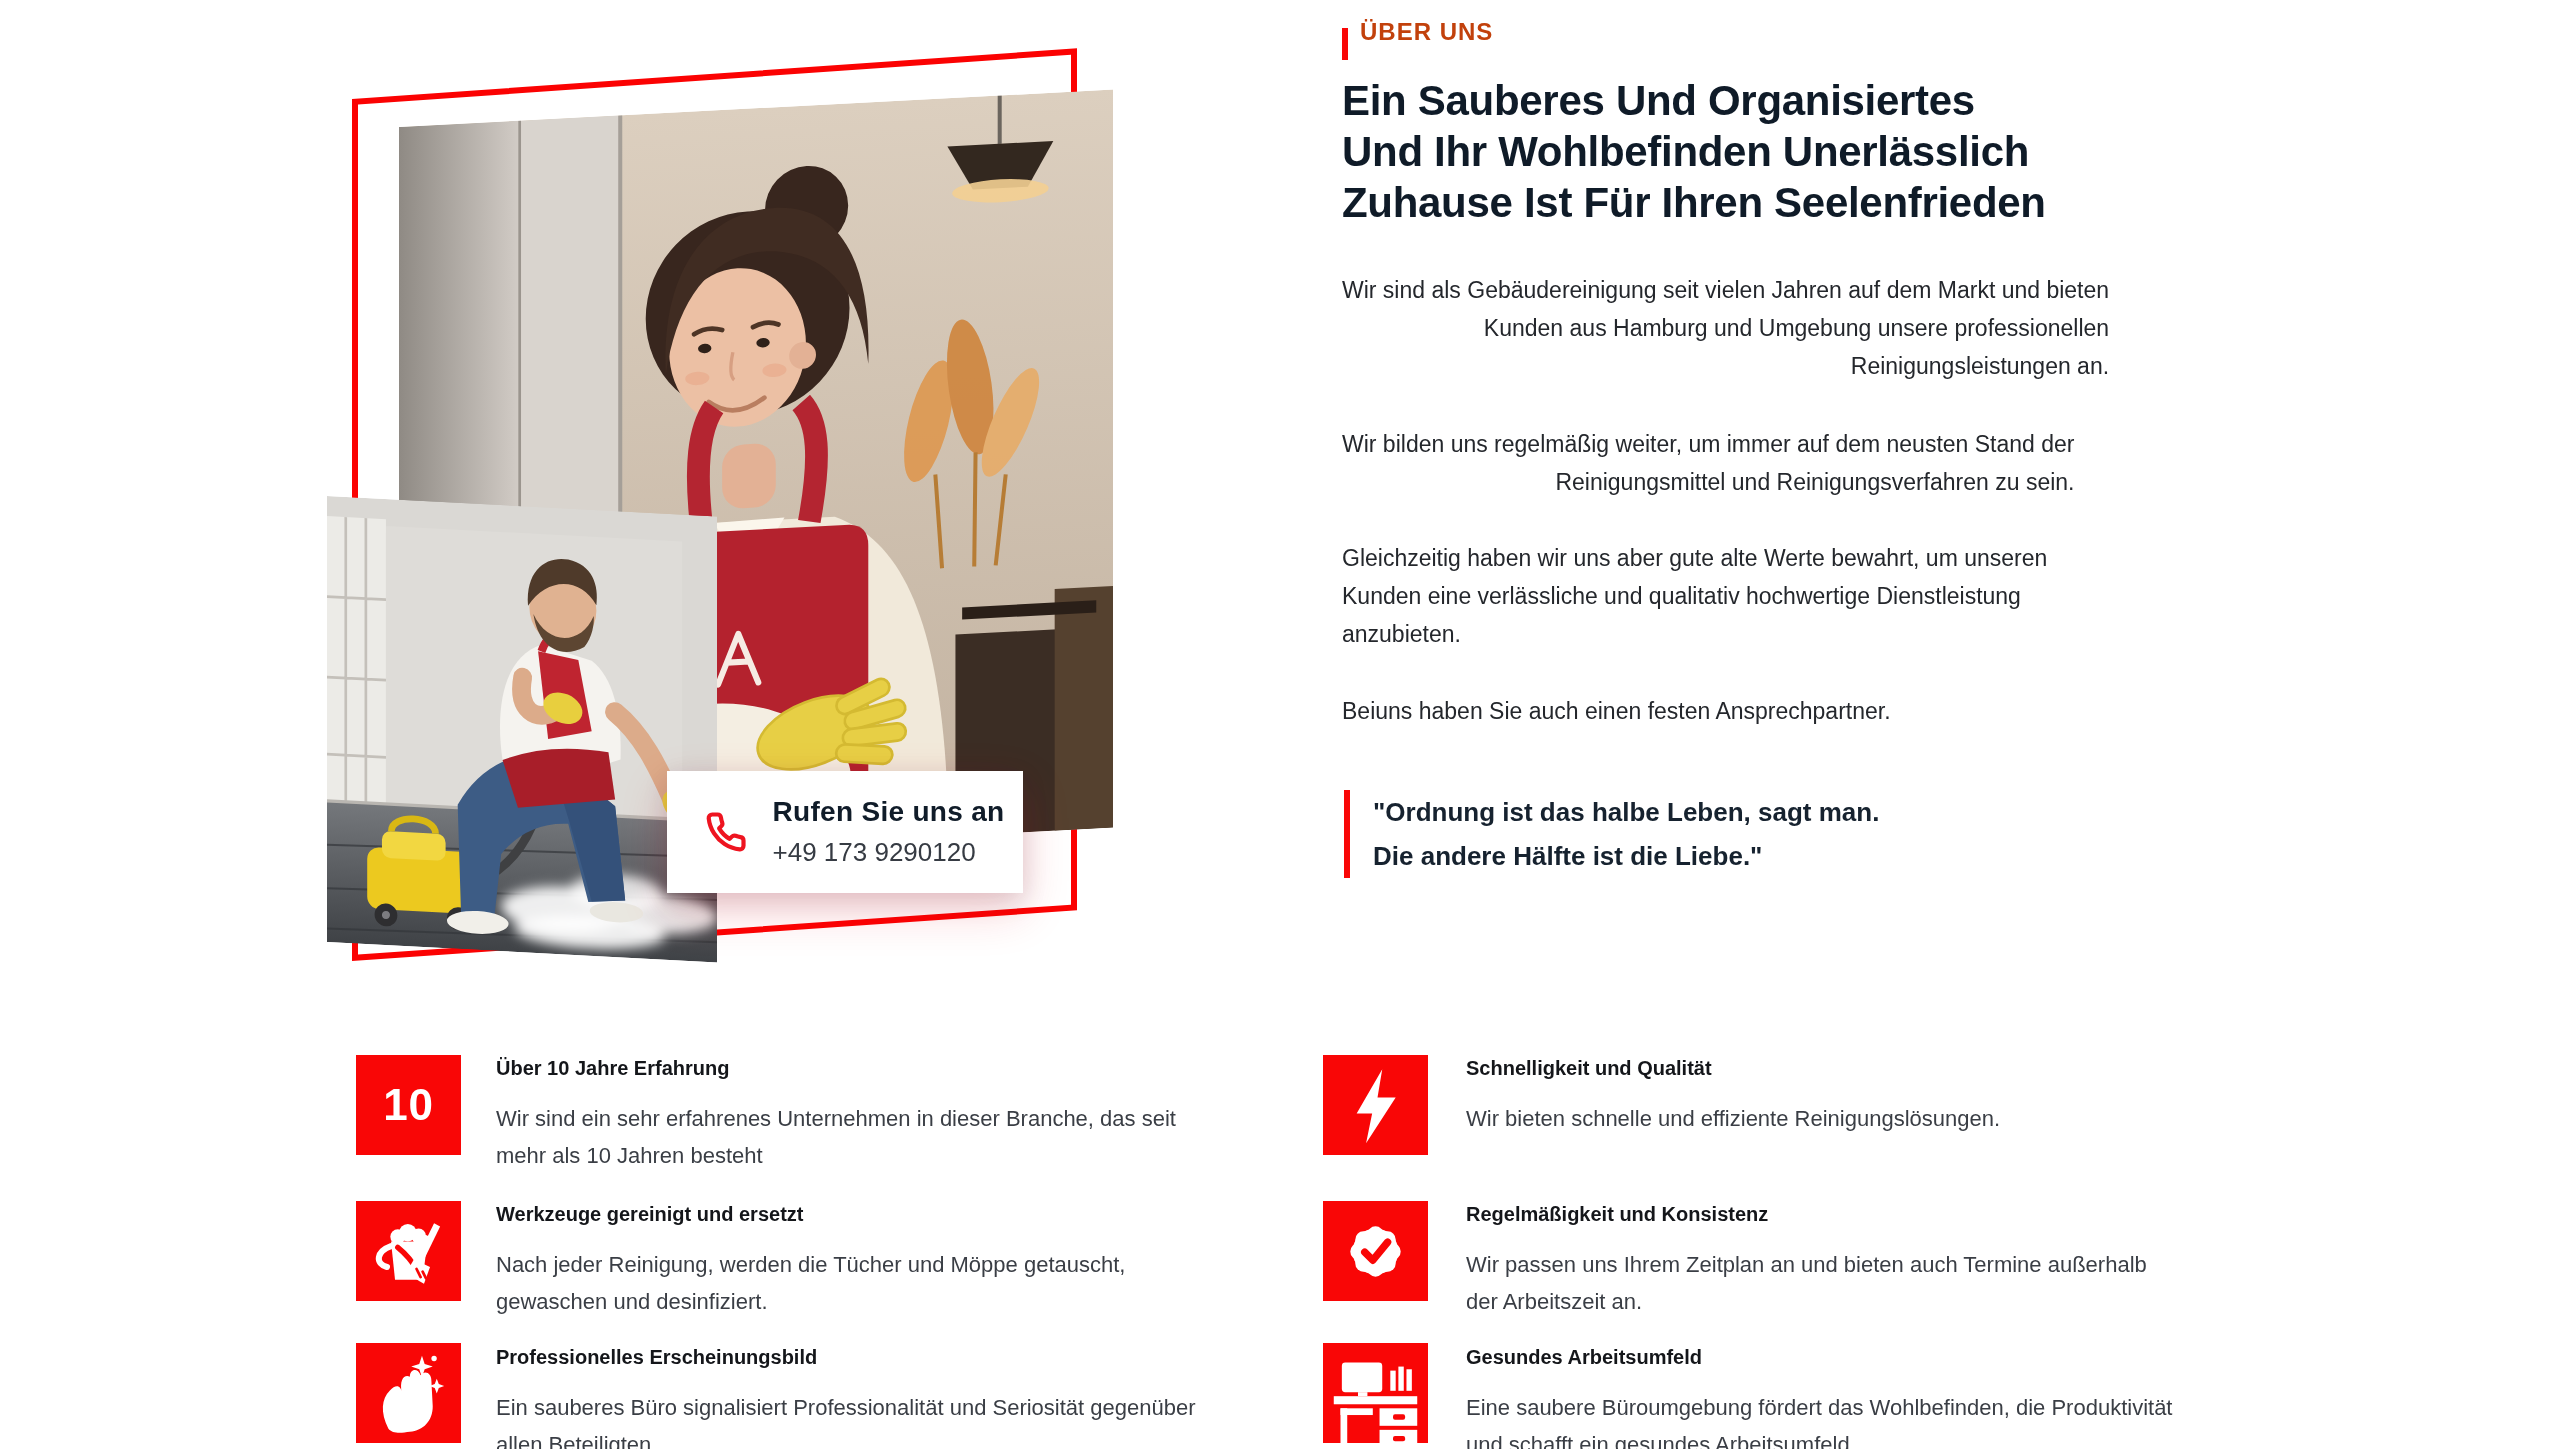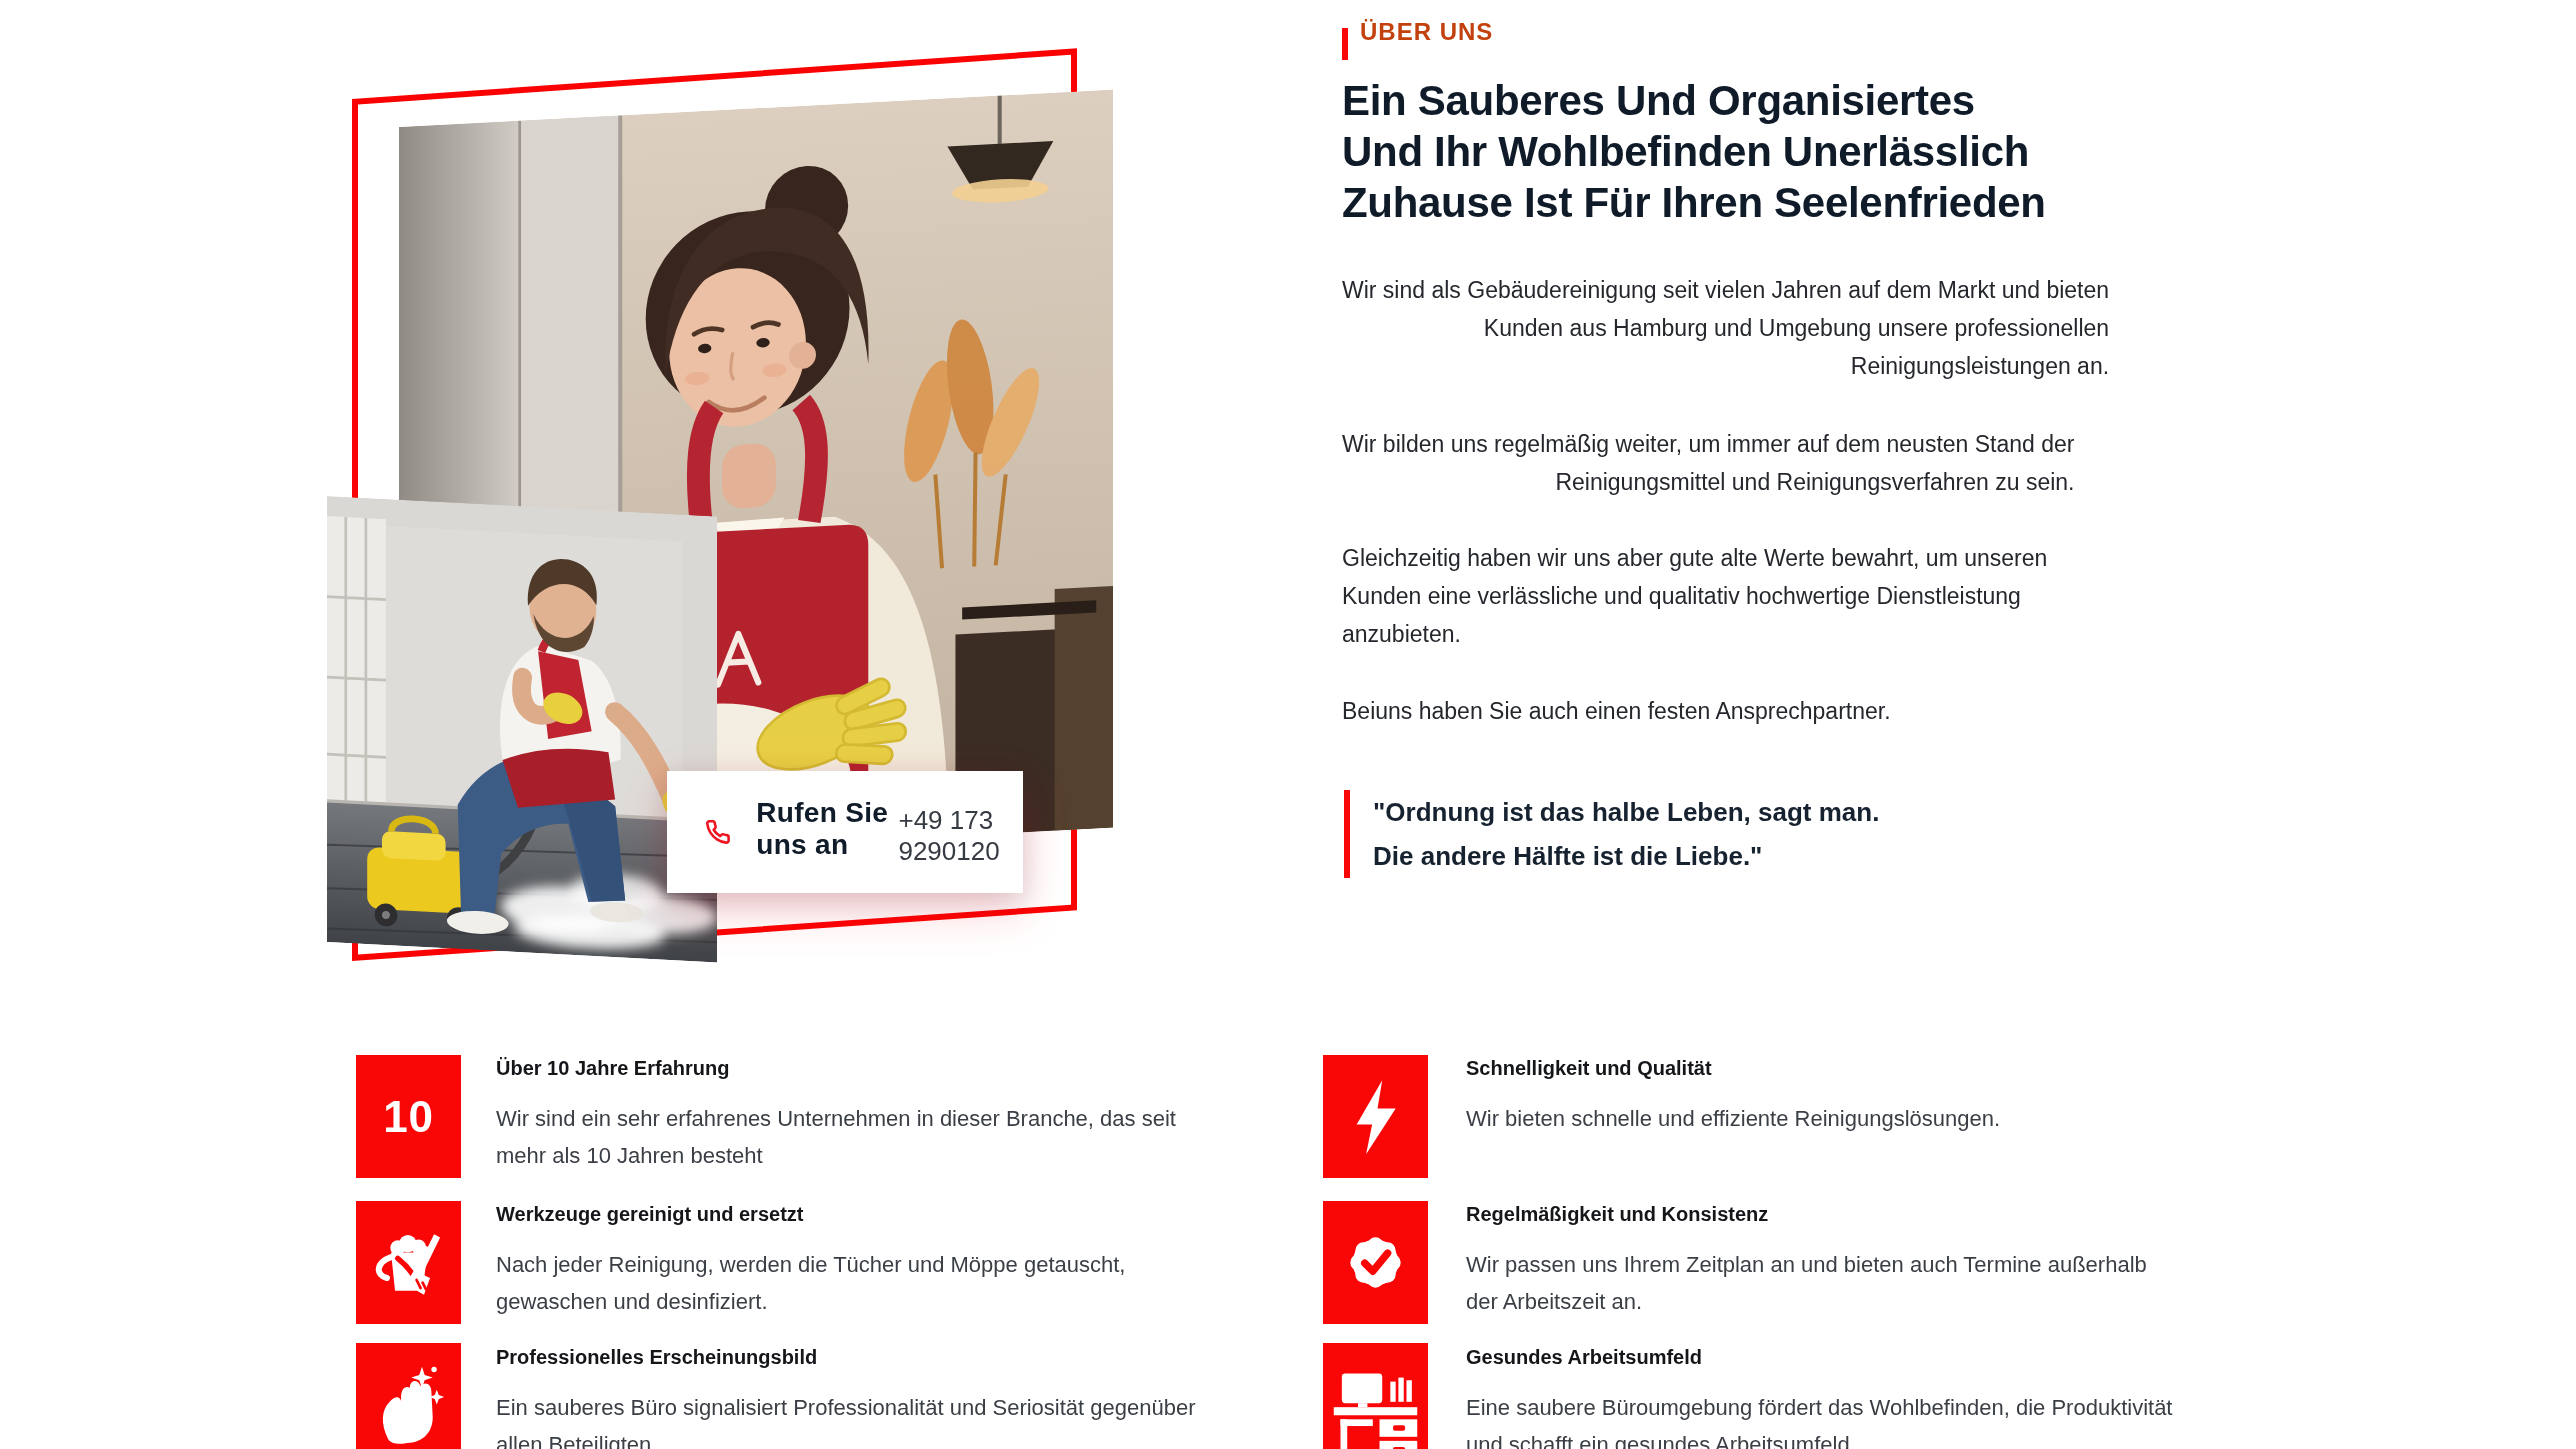--- a/index.html
+++ b/index.html
@@ -12,36 +12,36 @@
   .red-frame{left:352px;top:99px;width:713px;height:850px;border:6px solid #fb0202;
              transform:skewY(-4deg);transform-origin:0 0;z-index:1;}
   .photo{overflow:hidden;z-index:2;}
   .photo svg{display:block;width:100%;height:100%;}
   .photo-woman{left:399px;top:127px;width:714px;height:738px;transform:skewY(-3deg);transform-origin:0 0;}
   .photo-man{left:327px;top:496px;width:390px;height:446px;transform:skewY(3deg);transform-origin:0 0;z-index:3;}
 
   .call-card{left:667px;top:771px;width:356px;height:122px;background:#fff;z-index:6;
              display:flex;align-items:center;gap:25.5px;padding-left:38px;box-sizing:border-box;
              box-shadow:0 17.4px 47px rgba(235,25,40,.20), 0 8px 23px rgba(20,25,40,.14);}
-  .cc-texts{display:flex;flex-direction:row;justify-content:center;}
+  .cc-texts{display:flex;flex-direction:column;justify-content:center;}
   .cc-title{font-size:28px;font-weight:700;color:#101c29;letter-spacing:0.3px;}
   .cc-phone{font-size:26px;color:#363b43;margin-top:8.7px;}
 
   
   .eyebrow-bar{left:1342px;top:28px;width:6px;height:32px;background:#f90606;}
   .eyebrow{left:1360px;top:18px;font-size:24px;font-weight:700;letter-spacing:1px;color:#c2410c;}
   .heading{left:1342px;top:75px;font-size:42px;line-height:51px;font-weight:700;
            color:#0f1b28;letter-spacing:-0.3px;}
   .para{left:1342px;font-size:23px;line-height:38px;color:#24272c;}
   .p1{top:271px;text-align:right;} .p2{top:425px;text-align:right;} .p3{top:539px;} .p4{top:692px;}
   .quote{left:1344px;top:790px;border-left:6px solid #f90606;padding-left:23px;
          font-size:26px;line-height:44px;font-weight:700;color:#16222f;}
 
   
-  .icon-box{width:105px;height:123px;background:#f90606;display:flex;align-items:center;justify-content:center;}
+  .icon-box{width:105px;height:100px;background:#f90606;display:flex;align-items:center;justify-content:center;}
   .icon-box svg{width:105px;height:105px;display:block;}
   .badge-10{font-size:44px;font-weight:700;color:#ffffff;letter-spacing:0.7px;}
   .f-title{font-size:20px;font-weight:700;color:#14161a;}
   .f-desc{font-size:22px;line-height:37px;color:#3a3e45;}
   .col-l .icon-box{left:356px;} .col-r .icon-box{left:1323px;}
   .r1.icon-box{top:1055px;} .r2.icon-box{top:1201px;} .r3.icon-box{top:1343px;}
   .t-l{left:496px;} .t-r{left:1466px;}
   .t1{top:1057px;} .t2{top:1203px;} .t3{top:1346px;}
   .d1{top:1100px;} .d2{top:1246px;} .d3{top:1389px;}
 </style>

